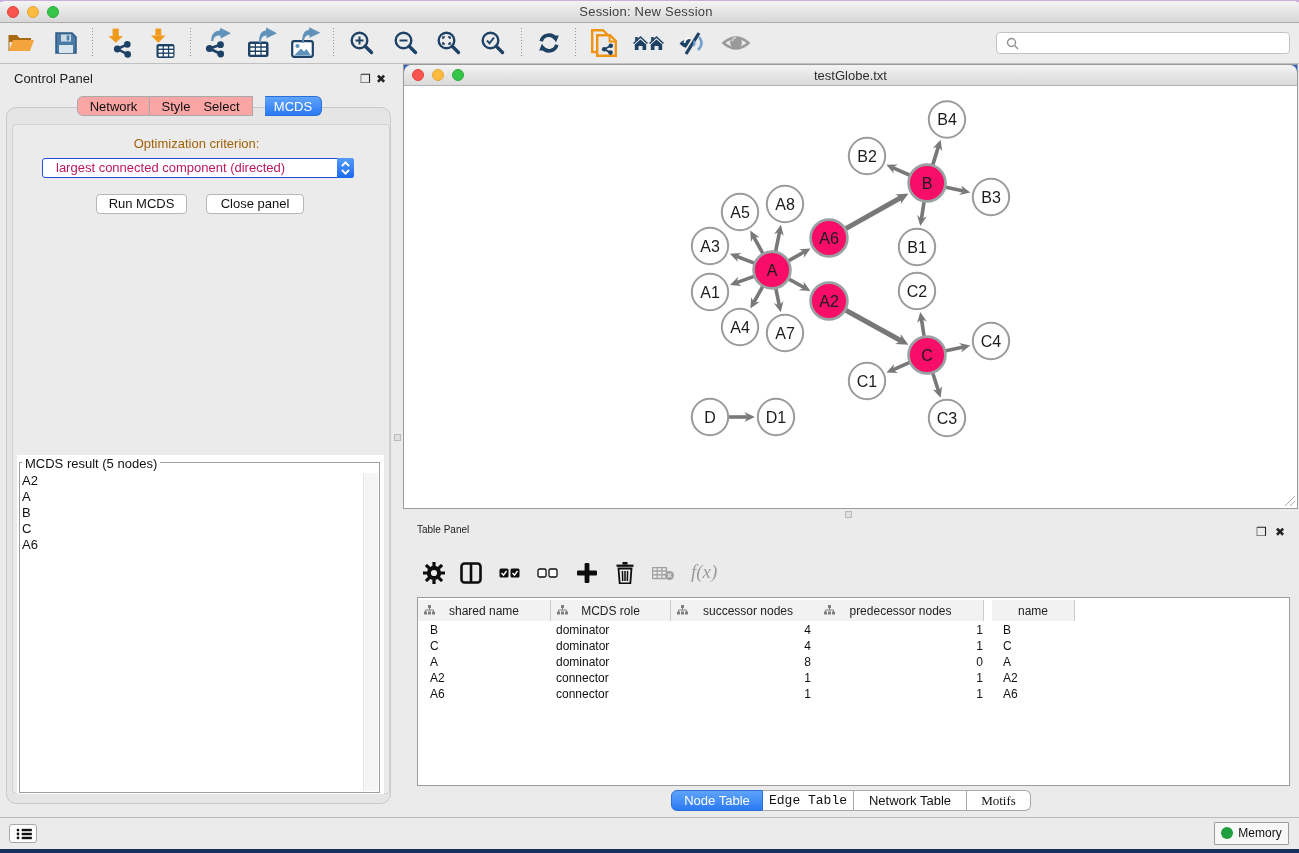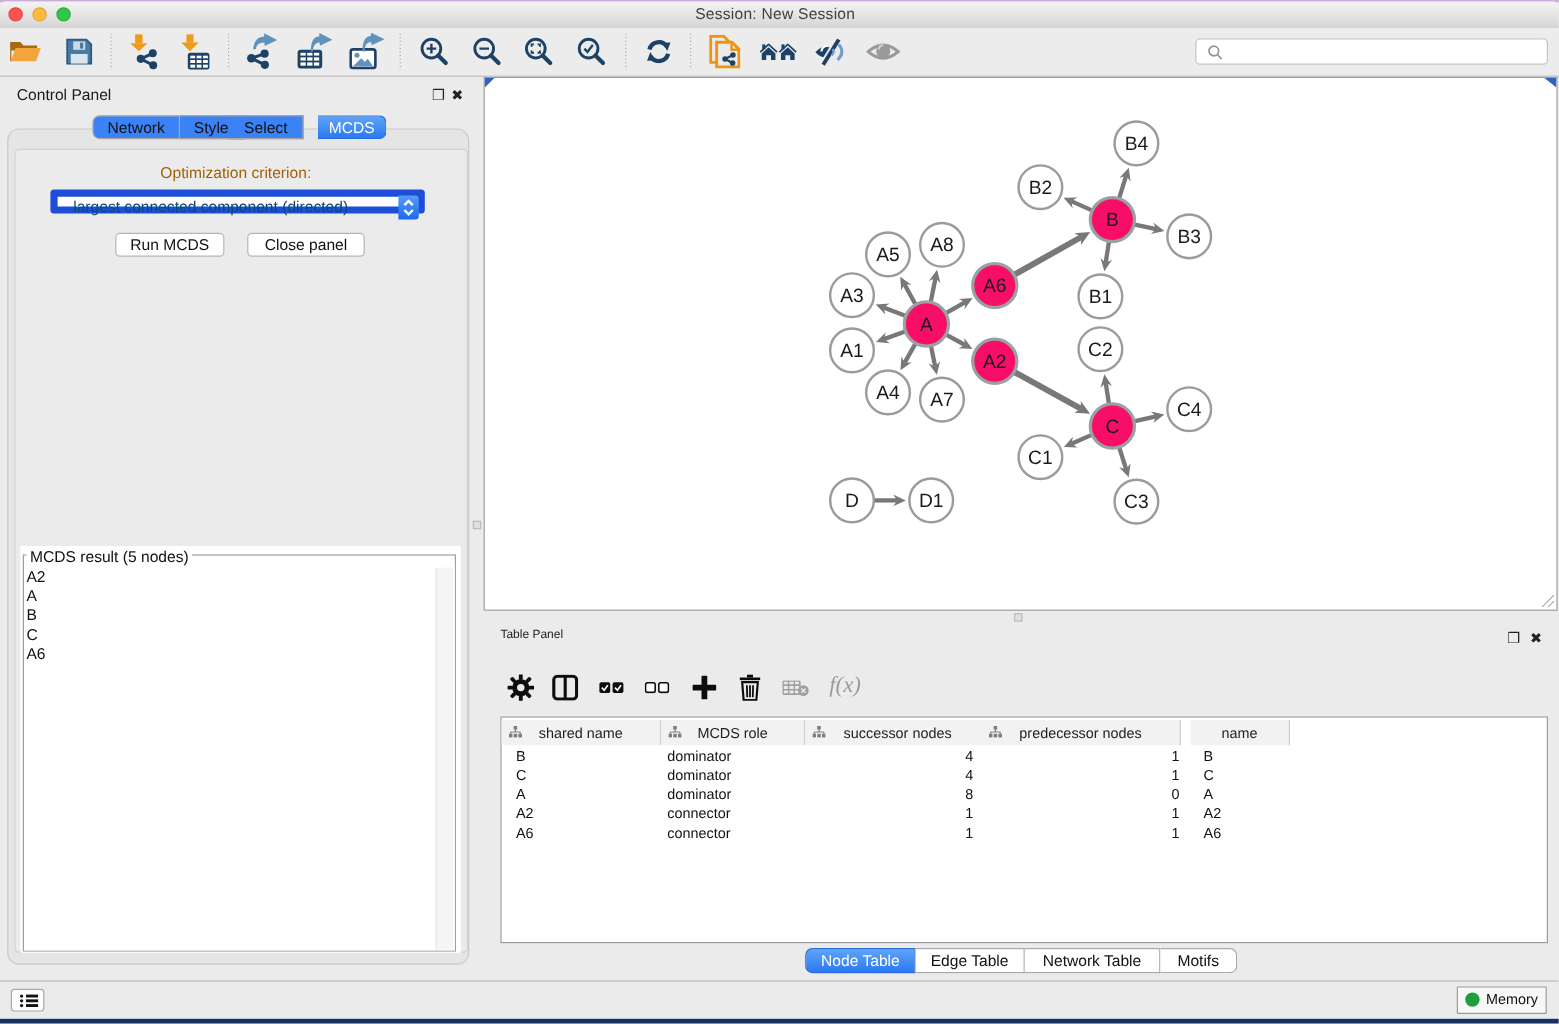--- a/index.html
+++ b/index.html
@@ -17,30 +17,30 @@
 #toolbar { left:0; top:24px; width:1299px; height:40px; background:#edecec; border-bottom:1px solid #c0c0c0; }
 .tsep { position:absolute; top:4px; height:30px; width:1px;
   background-image:linear-gradient(#999 1px, transparent 1px); background-size:1px 3px; }
 #searchbox { left:996px; top:32px; width:294px; height:22px; background:#fff;
   border:1px solid #c3c3c3; border-radius:4px; }
 
 
 #cp-title { left:14px; top:71px; font-size:13px; color:#1c1c1c; }
 .winbtns { font-size:12px; color:#222; }
 #cp-tabs { left:77px; top:96px; height:20px; }
-.tab { position:absolute; top:0; height:20px; border:1px solid #a9a9a9; background:#3b82f6;
+.tab { position:absolute; top:0; height:20px; border:1px solid #a9a9a9; background:#fca5a5;
   font-size:13px; color:#111; text-align:center; line-height:19px; }
 .tabsel { background:linear-gradient(#5fa4f9,#2a79f3); color:#fff; border-color:#2a6fd9; }
 #cp-outer { left:6px; top:107px; width:385px; height:697px; background:#e6e5e6;
   border:1px solid #c9c9c9; border-radius:10px; }
 #cp-inner { left:12px; top:124px; width:378px; height:670px; background:#ecebec;
   border:1px solid #d2d2d2; border-radius:4px; }
 #opt-label { left:0px; top:136px; width:393px; text-align:center; font-size:13px; color:#a16207; }
 #dropdown { left:42px; top:158px; width:312px; height:20px; background:#fff;
-  border:6px solid #1d4ed8; border-radius:3px; font-size:13px; color:#0c4a6e; line-height:18px; }
+  border:1px solid #1d4ed8; border-radius:3px; font-size:13px; color:#be185d; line-height:18px; }
 #dd-cap { position:absolute; right:-1px; top:-1px; width:17px; height:20px; border-radius:0 3px 3px 0;
   background:linear-gradient(#559cfa,#1b69f0); }
 .btn { position:absolute; height:20px; background:#fff; border:1px solid #b6b6b6; border-radius:4px;
   font-size:13px; color:#111; text-align:center; line-height:18px; }
 #mcds-group { left:19px; top:462px; width:361px; height:331px; border:1px solid #9e9e9e; }
 #mcds-label { left:22px; top:456px; font-size:13px; color:#111; background:#fff; padding:0 3px; }
 #mcds-list { left:20px; top:470px; width:359px; height:322px; background:#fff; font-size:13px; color:#111; }
 #mcds-sb { left:363px; top:473px; width:15px; height:318px; background:#f5f5f5; border-left:1px solid #e7e7e7; }
 
 
@@ -243,20 +243,25 @@
 <div class="abs" id="mcds-sb"></div>
 <div class="abs" id="mcds-label">MCDS result (5 nodes)</div>
 
 <div class="abs" id="netwin">
   <svg class="abs" style="left:0;top:0;" width="8" height="8">
       <path d="M0,0 H8 L0,8 Z" fill="#2f62c4"></path>
     </svg>
     <svg class="abs" style="right:0;top:0;" width="10" height="8">
       <path d="M0,0 H10 V8 Z" fill="#2f62c4"></path>
     </svg>
+  <div id="nw-title">testGlobe.txt
+    <span class="tl" style="left:8px;top:4px;background:#f9554e;border:1px solid #e0443e;"></span>
+    <span class="tl" style="left:28px;top:4px;background:#fcbb3f;border:1px solid #e0a535;"></span>
+    <span class="tl" style="left:48px;top:4px;background:#35c649;border:1px solid #2aad3e;"></span>
+  </div>
   <svg class="abs" style="left:2px;top:21px;" width="892" height="422" font-family="Liberation Sans, sans-serif">
 <line x1="357.2" y1="168.1" x2="347.6" y2="150.7" stroke="#787878" stroke-width="3.6"></line>
 <polygon points="344.2,144.6 353.6,151.4 347.6,150.7 345.0,156.1" fill="#787878"></polygon>
 <line x1="369.5" y1="166.1" x2="373.6" y2="145.7" stroke="#787878" stroke-width="3.6"></line>
 <polygon points="374.9,138.8 377.7,150.0 373.6,145.7 368.1,148.2" fill="#787878"></polygon>
 <line x1="349.0" y1="177.4" x2="330.3" y2="170.2" stroke="#787878" stroke-width="3.6"></line>
 <polygon points="323.8,167.7 335.3,166.9 330.3,170.2 331.8,176.0" fill="#787878"></polygon>
 <line x1="348.8" y1="190.1" x2="330.6" y2="196.6" stroke="#787878" stroke-width="3.6"></line>
 <polygon points="324.0,198.9 332.2,190.8 330.6,196.6 335.5,200.0" fill="#787878"></polygon>
 <line x1="357.1" y1="199.9" x2="347.8" y2="216.4" stroke="#787878" stroke-width="3.6"></line>
@@ -456,23 +461,23 @@
     <div class="cell" style="left:408px;top:72px;width:157px;text-align:right;">1</div>
     <div class="cell" style="left:585px;top:72px;">A2</div>
     <div class="cell" style="left:12px;top:88px;">A6</div>
     <div class="cell" style="left:138px;top:88px;">connector</div>
     <div class="cell" style="left:253px;top:88px;width:140px;text-align:right;">1</div>
     <div class="cell" style="left:408px;top:88px;width:157px;text-align:right;">1</div>
     <div class="cell" style="left:585px;top:88px;">A6</div>
 </div>
 <div class="abs" id="btabs">
   <div class="btab" style="left:0px; width:92px; border-radius:6px 0 0 6px; background:linear-gradient(#5fa4f9,#2a79f3); color:#fff; border-color:#2a6fd9;">Node Table</div>
-  <div class="btab" style="left:92px; width:91px; border-left:none;">Edge Table</div>
+  <div class="btab" style="left:92px; width:91px; border-left:none;font-family:Liberation Mono, monospace;">Edge Table</div>
   <div class="btab" style="left:183px; width:113px; border-left:none;">Network Table</div>
-  <div class="btab" style="left:296px; width:64px; border-left:none; border-radius:0 6px 6px 0;">Motifs</div>
+  <div class="btab" style="left:296px; width:64px; border-left:none; border-radius:0 6px 6px 0;font-family:Liberation Serif, serif;">Motifs</div>
 </div>
 
 <div class="abs" id="statusbar"></div>
 <div class="abs" id="sb-btn">
     <svg style="position:absolute;left:6px;top:3px" width="16" height="12" viewBox="0 0 17 13">
       <circle cx="2" cy="2.2" r="1.5" fill="#111"></circle>
       <rect x="6" y="0.9" width="11" height="2.6" fill="#111"></rect>
       <circle cx="2" cy="6.5" r="1.5" fill="#111"></circle>
       <rect x="6" y="5.2" width="11" height="2.6" fill="#111"></rect>
       <circle cx="2" cy="10.8" r="1.5" fill="#111"></circle>

